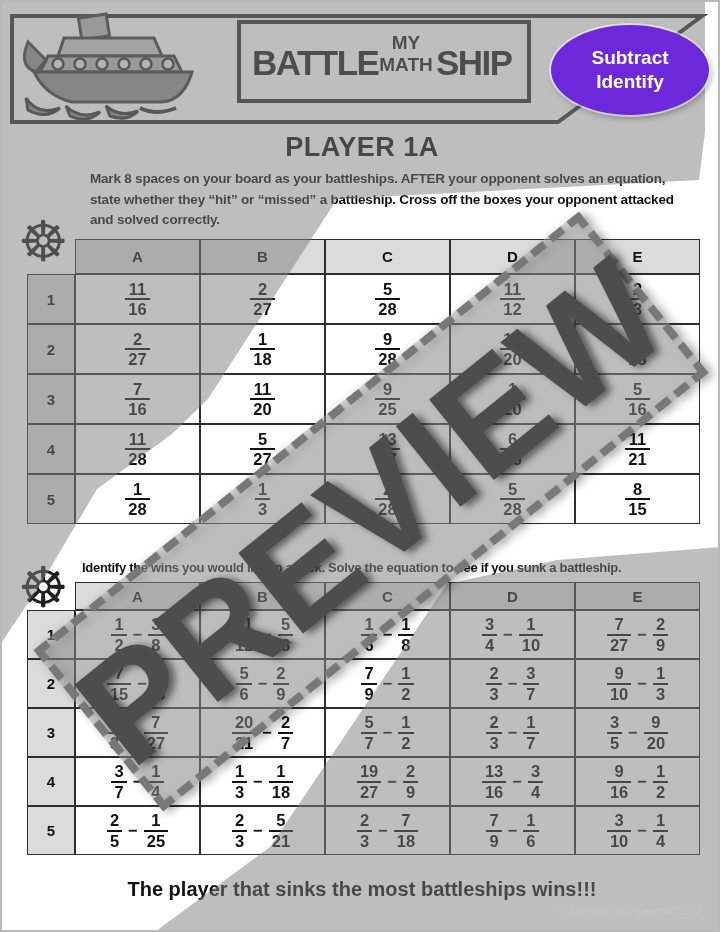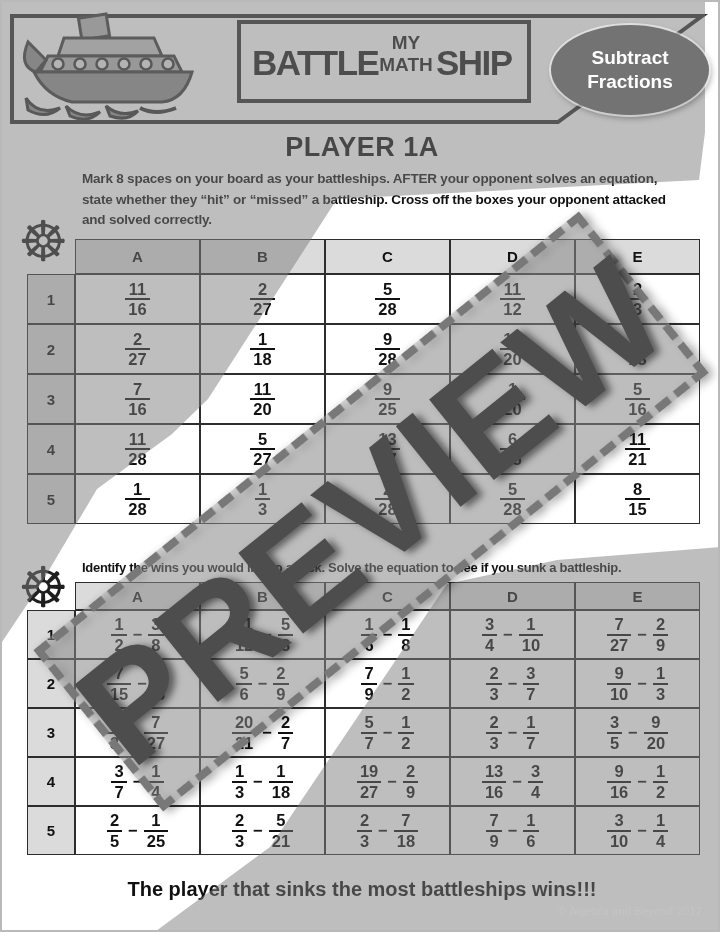--- a/index.html
+++ b/index.html
@@ -8,32 +8,32 @@
     background:#ffffff;overflow:hidden;
     font-family:"Liberation Sans", sans-serif;
     box-sizing:border-box;border:2px solid #b9b9b9;
   }
   .abs{position:absolute;}
   
   #banner-svg{left:0;top:0;z-index:1;}
   
   .badge{
     left:549px;top:23px;width:158px;height:90px;border-radius:50%;
-    background:#737373;z-index:5;display:flex;flex-direction:column;
+    background:#6d28d9;z-index:5;display:flex;flex-direction:column;
     align-items:center;justify-content:center;color:#ffffff;
     font-weight:bold;font-size:19px;line-height:24px;
     box-shadow:0 0 0 2px rgba(255,255,255,.55), 2px 3px 6px rgba(0,0,0,.35);
   }
   
   .player-heading{
     left:0;top:130px;width:720px;text-align:center;z-index:1;
     font-size:27px;font-weight:bold;color:#111;letter-spacing:.5px;
   }
   .instructions{
-    left:80px;top:167px;width:600px;z-index:1;
+    left:88px;top:167px;width:600px;z-index:1;
     font-size:13.5px;font-weight:bold;color:#111;line-height:20.5px;
     letter-spacing:-.2px;
   }
   .instructions2{
     left:80px;top:558px;width:630px;z-index:1;white-space:nowrap;
     font-size:13px;font-weight:bold;color:#111;letter-spacing:-.3px;
   }
   .footer-line{
     left:0;top:876px;width:720px;text-align:center;z-index:1;
     font-size:20px;font-weight:bold;color:#111;
@@ -587,19 +587,19 @@
     </div>
 
   <div class="abs footer-line">The player that sinks the most battleships wins!!!</div>
   <div class="abs copyright">© Algebra and Beyond 2017</div>
 
   <div class="abs wash" id="wash-topleft"></div>
   <div class="abs wash" id="wash-bottomright"></div>
 
   <div class="abs badge">
     <span>Subtract</span>
-    <span>Fractions</span>
+    <span>Identify</span>
   </div>
 
   <div class="abs preview-box"></div>
   <div class="abs preview-text">PREVIEW</div>
 
 </div>
 
 </body></html>

